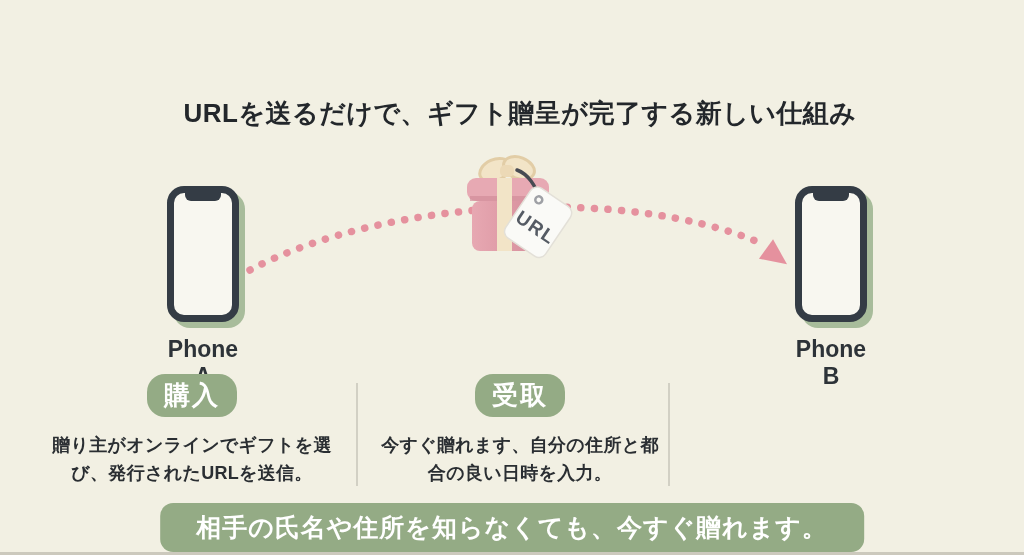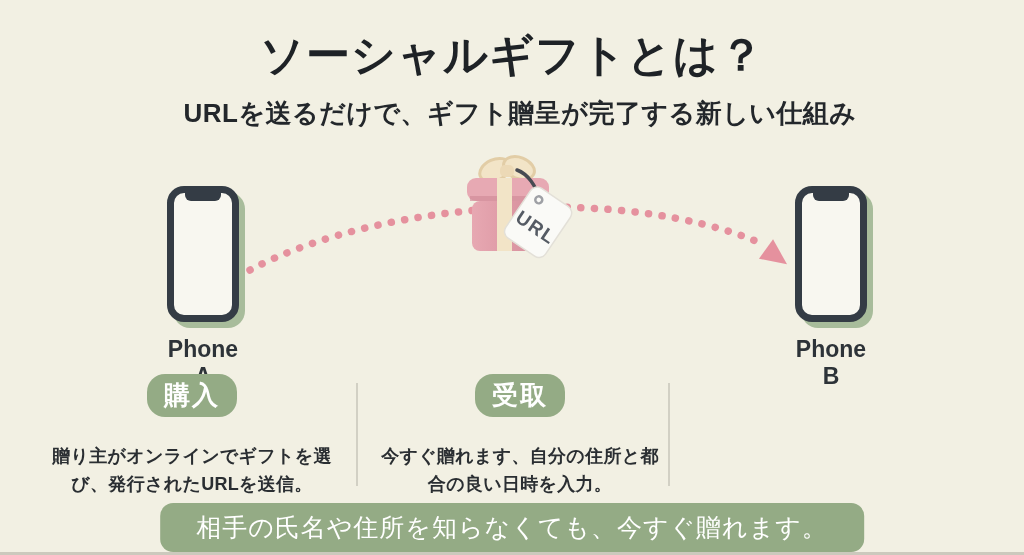--- a/index.html
+++ b/index.html
@@ -60,49 +60,48 @@
   .step.s2{width:312px;}
   .step.s3{width:328px;}
   .badge{
     display:inline-block;
     background:#94ab85;color:#ffffff;
     font-size:26px;font-weight:700;letter-spacing:2px;
     padding:4px 17px;border-radius:18px;
     margin-bottom:10px;
   }
   .desc{
-    max-width:292px;margin:16px auto;
+    max-width:292px;margin:5px auto;
     font-size:18px;font-weight:700;line-height:1.55;
     color:#2a2e32;letter-spacing:.3px;
   }
   .divider{
     position:absolute;top:383px;width:2px;height:103px;
     background:#d2d0c4;
   }
   .divider.d1{left:356px;}
   .divider.d2{left:668px;}
   
   .banner{
     position:absolute;top:503px;left:50%;transform:translateX(-50%);
     background:#94ab85;color:#ffffff;
-    font-size:25px;font-weight:400;letter-spacing:1px;
+    font-size:25px;font-weight:700;letter-spacing:1px;
     padding:8px 36px;border-radius:13px;
     white-space:nowrap;
   }
   .bottom-line{
     position:absolute;bottom:0;left:0;width:100%;height:3px;
     background:#ccc9bd;
   }
 </style>
 </head>
 <body>
 
 <div class="slide">
 
-  <div class="title">ソーシャルギフトとは？</div>
   <div class="subtitle">URLを送るだけで、ギフト贈呈が完了する新しい仕組み</div>
 
   <svg class="arc-svg" viewBox="0 0 1024 555" xmlns="http://www.w3.org/2000/svg">
     <path d="M 250 270 C 390 196 630 188 758 242" fill="none" stroke="#e5919e" stroke-width="7.5" stroke-linecap="round" stroke-dasharray="0.1 13.5"></path>
     <g transform="translate(766,249) rotate(36)">
       <polygon points="0,-12 26,0 0,12" fill="#e5919e"></polygon>
     </g>
   </svg>
 
   <div class="phone-wrap a">

